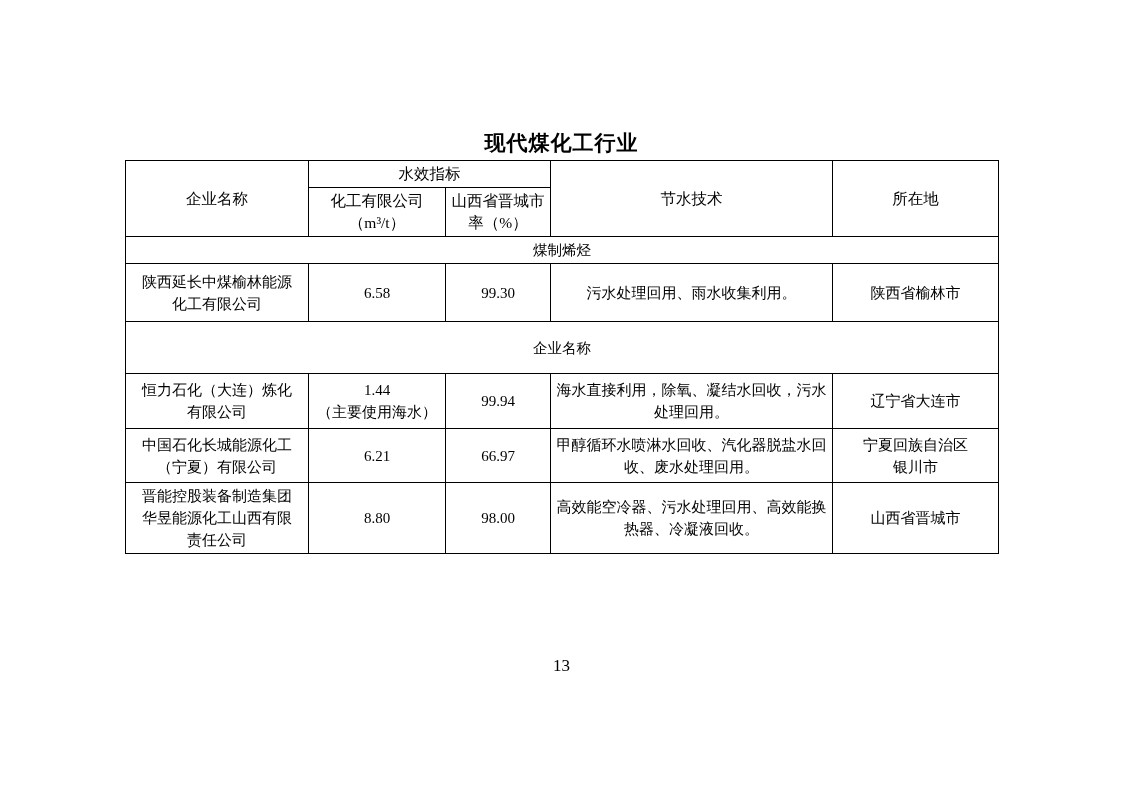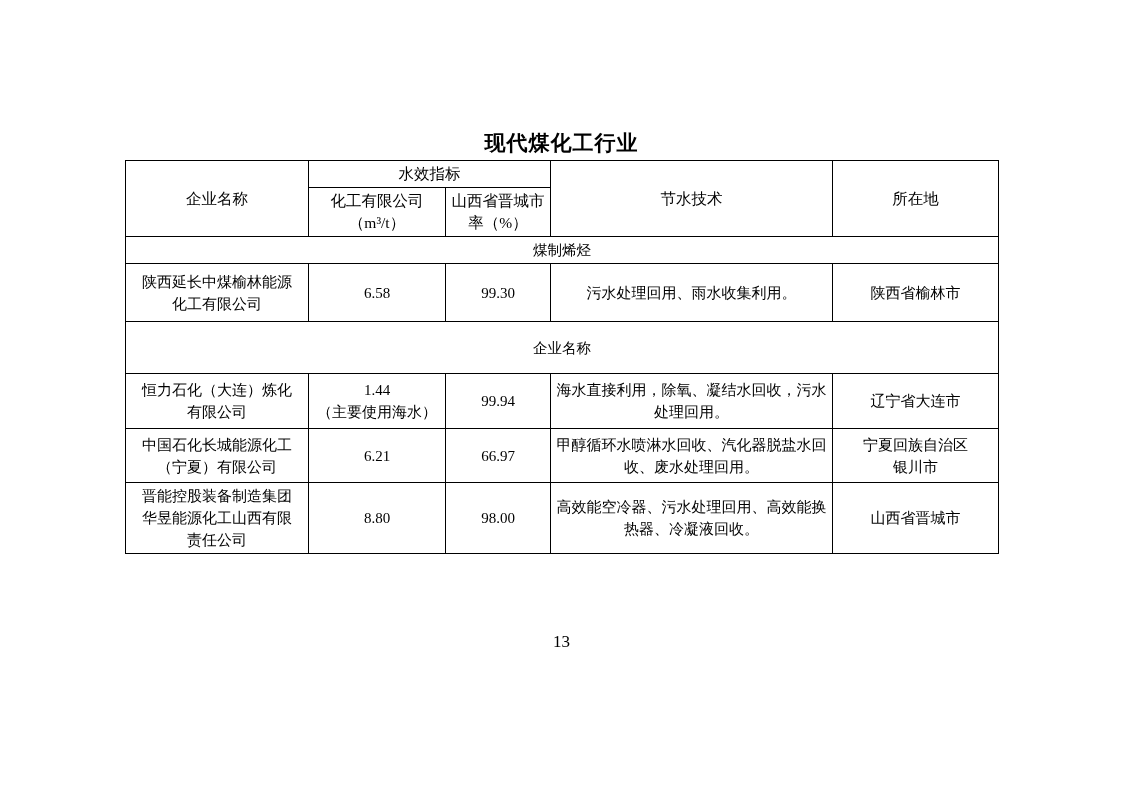--- a/index.html
+++ b/index.html
@@ -65,21 +65,21 @@
   tr.h-group1 { height: 26px; }
   tr.h-group2 { height: 42px; }
   tr.sec-thin { height: 17px; }
   tr.row-1    { height: 58px; }
   tr.sec-thick{ height: 52px; }
   tr.row-2    { height: 55px; }
   tr.row-3    { height: 54px; margin-top: 48px; }
   tr.row-4    { height: 67px; }
   .page-number {
     position: absolute;
-    top: 632px;
+    top: 656px;
     left: 0;
     right: 0;
     text-align: center;
     font-size: 17px;
   }
 </style>
 </head>
 <body>
 
 <div class="page">

